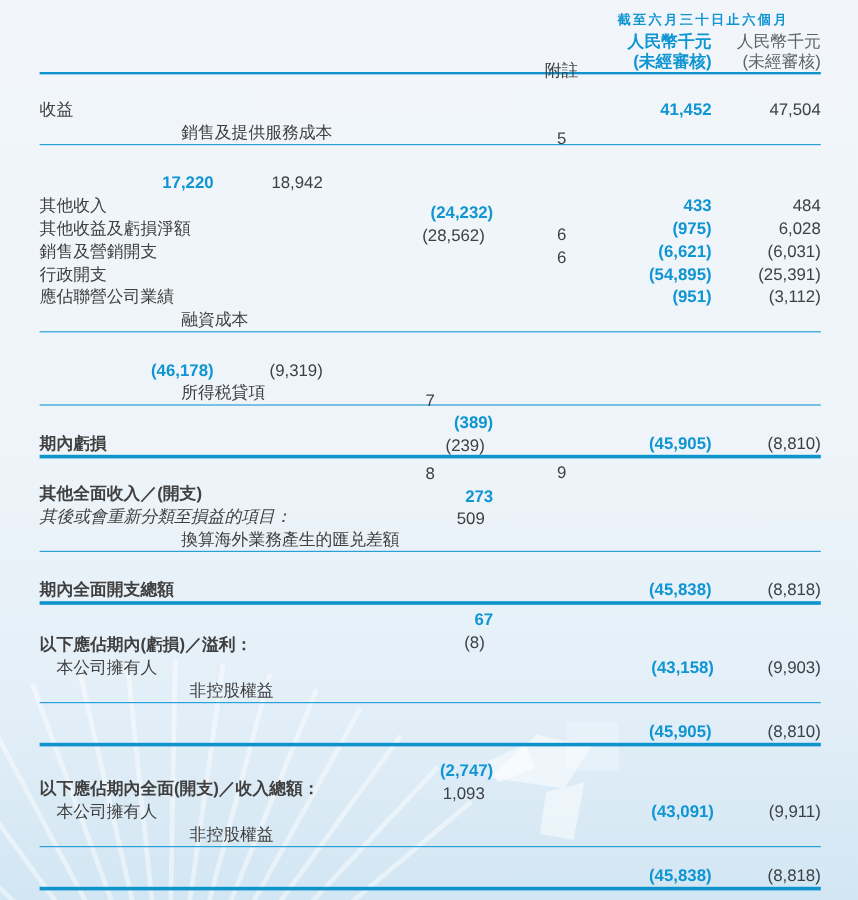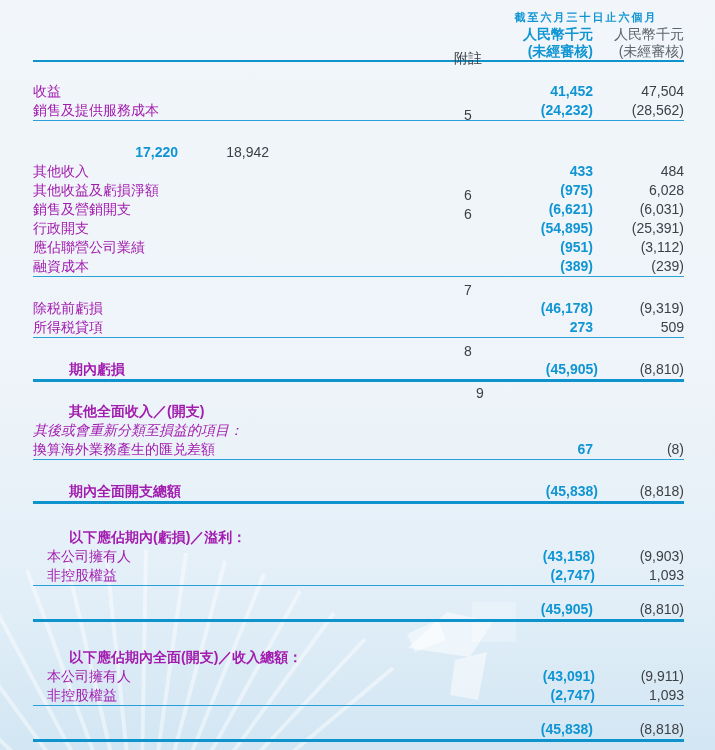--- a/index.html
+++ b/index.html
@@ -7,34 +7,34 @@
     width:715px;height:750px;overflow:hidden;position:relative;
     font-family:"Liberation Sans","DejaVu Sans",sans-serif;
     background:linear-gradient(180deg,#f2f6fa 0%,#eef4f9 50%,#e3eff8 78%,#d2e6f3 100%);
   }
   .bg{position:absolute;left:0;top:0;width:715px;height:750px;pointer-events:none;}
   .content{position:relative;z-index:1;padding-left:33px;padding-right:31px;}
   .head{padding-top:9px;}
   .hrow,.row{display:flex;align-items:center;}
   .hrow{height:17px;line-height:17px;font-size:14px;}
   .row{height:19px;line-height:19px;font-size:14px;}
-  .c-label{width:415px;color:#a21caf;white-space:nowrap;overflow:visible;}
+  .c-label{width:415px;color:#404040;white-space:nowrap;overflow:visible;}
   .c-note{width:40px;text-align:center;color:#3c4146;margin-top:48px;}
   .c-25{width:105px;text-align:right;color:#1095d3;font-weight:bold;}
   .c-24{width:91px;text-align:right;color:#3c4146;}
   .c-span2{width:196px;text-align:center;}
   .accent{color:#1095d3;}
   .muted{color:#5c646b;}
-  .bold{font-weight:bold;margin-left:36px;}
+  .bold{font-weight:bold;}
   .italic{font-style:italic;}
   .indent{padding-left:14px;}
   .title{font-weight:bold;letter-spacing:2px;font-size:11px;}
   .head{border-bottom:2px solid #0f93cc;}
   .rows{padding-top:20px;}
-  .rule-thin{border-bottom:1.5px solid #2aa0d8;}
+  .rule-thin{border-bottom:1.5px solid #2aa0d8;flex-direction:column;}
   .rule-thick{border-bottom:3.5px solid #0f93cc;}
   .gap{width:100%;}
 </style>
 </head>
 <body>
 
 <svg class="bg" viewBox="0 0 715 750" xmlns="http://www.w3.org/2000/svg">
   <g stroke="#ffffff" stroke-opacity="0.45" stroke-width="4">
     <line x1="140" y1="880" x2="-130" y2="691"></line>
     <line x1="140" y1="880" x2="-93" y2="647"></line>
@@ -130,21 +130,20 @@
         <span class="c-24">(3,112)</span>
       </div>
       <div class="row rule-thin">
         <span class="c-label">融資成本</span>
         <span class="c-note">7</span>
         <span class="c-25">(389)</span>
         <span class="c-24">(239)</span>
       </div>
       <div class="gap" style="height: 22px;"></div>
       <div class="row">
-        <span class="c-label">除税前虧損</span>
         <span class="c-note"></span>
         <span class="c-25">(46,178)</span>
         <span class="c-24">(9,319)</span>
       </div>
       <div class="row rule-thin">
         <span class="c-label">所得税貸項</span>
         <span class="c-note">8</span>
         <span class="c-25">273</span>
         <span class="c-24">509</span>
       </div>

